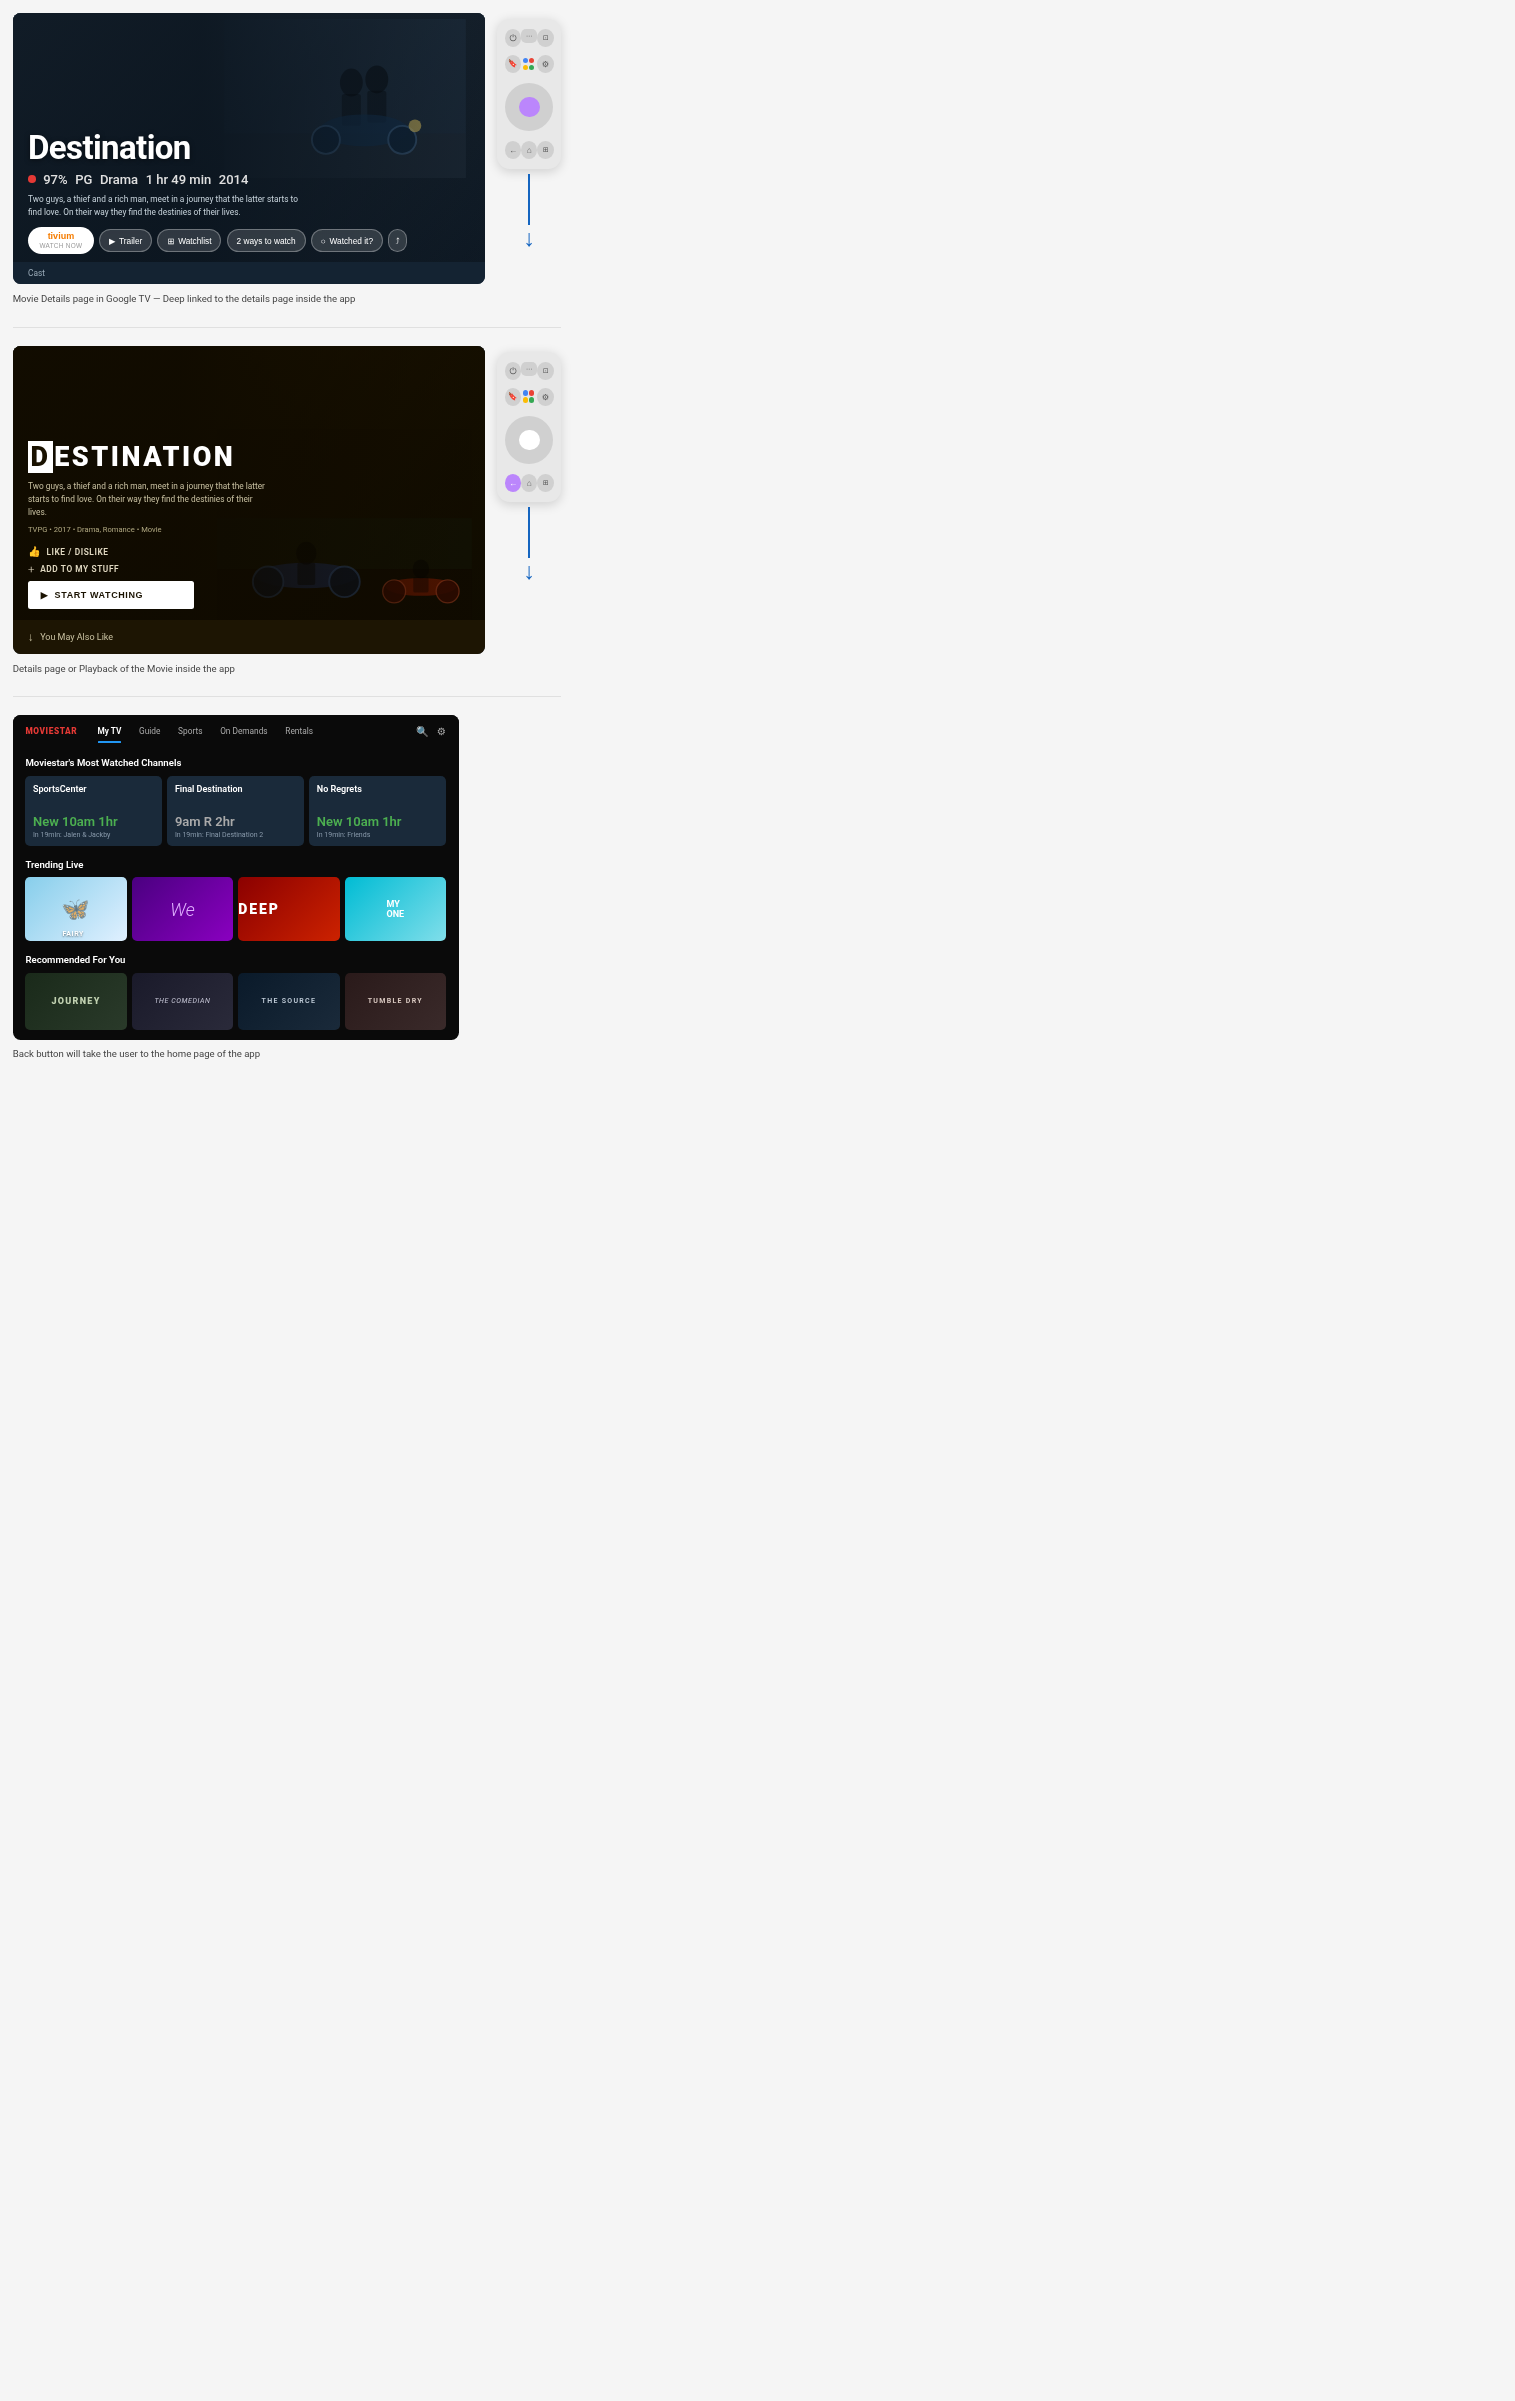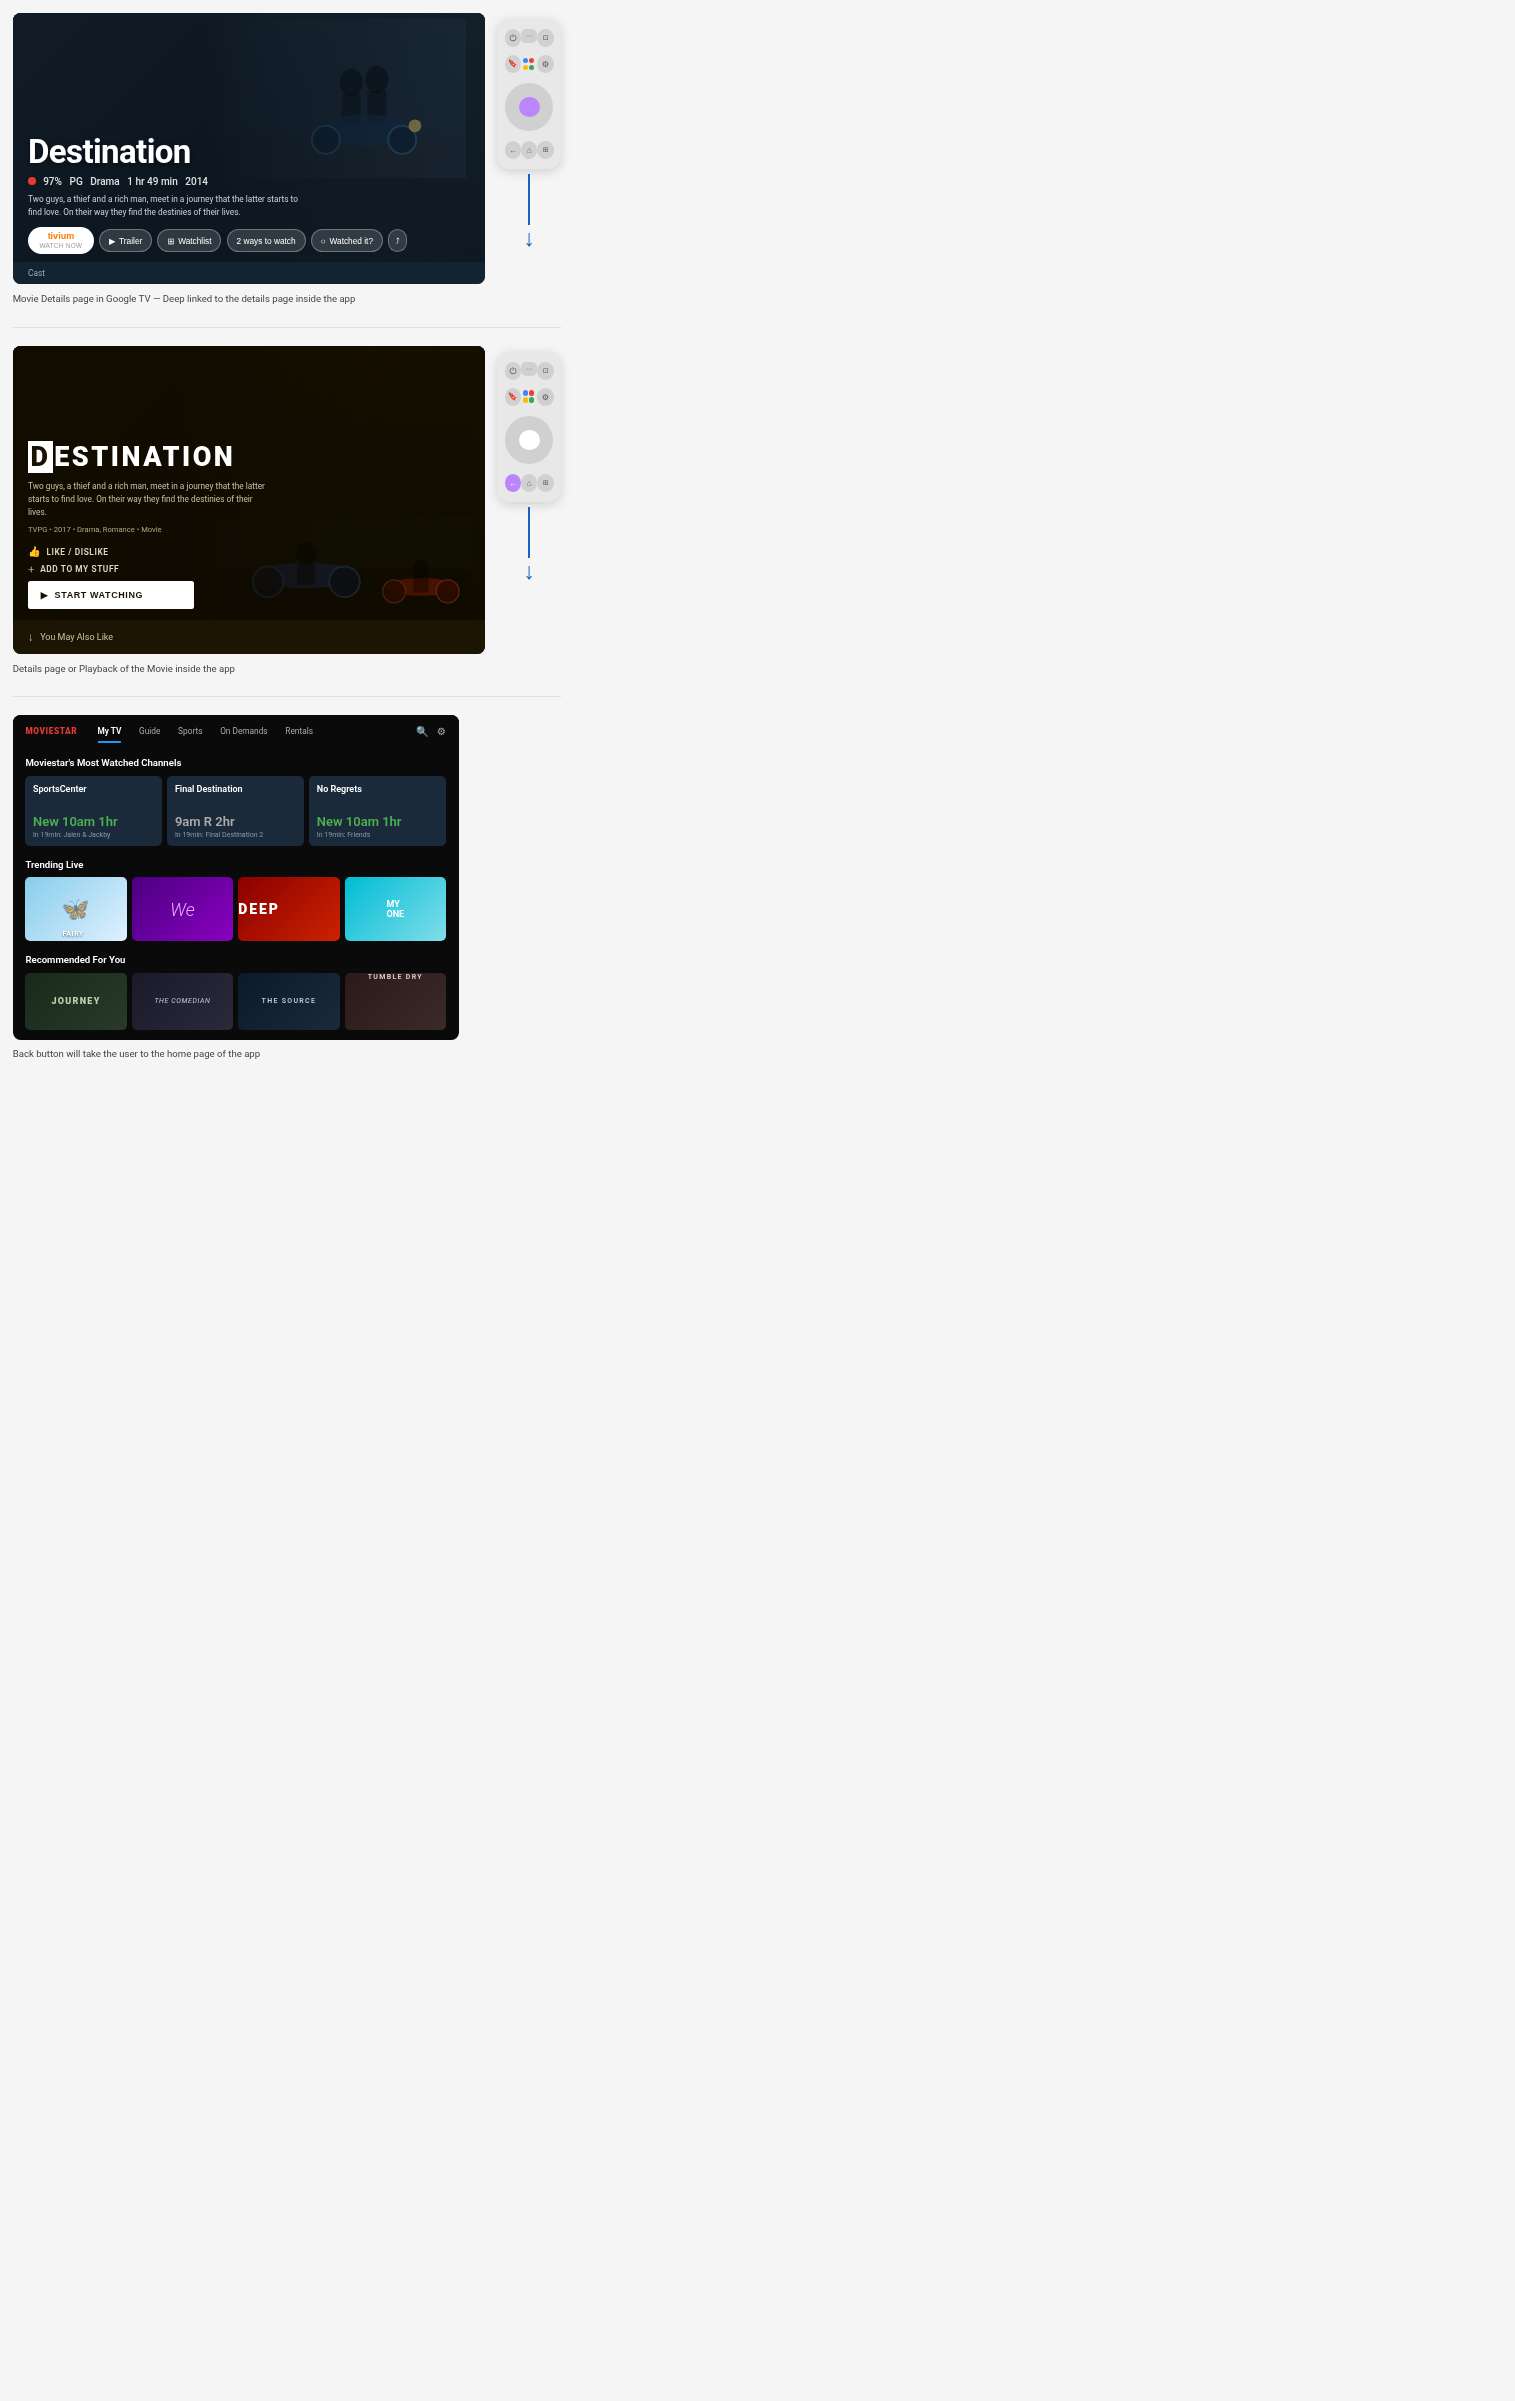--- a/index.html
+++ b/index.html
@@ -73,21 +73,21 @@
     .rating-dot {
       width: 7.6px;
       height: 7.6px;
       border-radius: 50%;
       background: #e53935;
       display: inline-block;
     }
 
     .meta-text {
       color: #e0e0e0;
-      font-size: 10px;
+      font-size: 13px;
       font-weight: 500;
     }
 
     .movie-desc {
       color: #c8d4dc;
       font-size: 8.3px;
       line-height: 1.5;
       max-width: 280px;
       margin-bottom: 9px;
     }
@@ -838,21 +838,21 @@
             <div style="position:absolute;inset:0;display:flex;align-items:center;justify-content:center;">
               <span style="font-size:7px;color:#c8c8d8;font-style:italic;letter-spacing:0.6px;text-align:center;">THE COMEDIAN</span>
             </div>
           </div>
           <div class="rec-card rec-bg-3">
             <div style="position:absolute;inset:0;display:flex;align-items:center;justify-content:center;">
               <span style="font-size:7px;color:#c0ccd8;letter-spacing:1.3px;font-weight:600;">THE SOURCE</span>
             </div>
           </div>
           <div class="rec-card rec-bg-4">
-            <div style="position:absolute;inset:0;display:flex;align-items:flex-start;justify-content:center;">
+            <div style="position:absolute;inset:0;display:flex;align-items:center;justify-content:center;">
               <span style="font-size:7px;color:#d8c8c0;letter-spacing:1.3px;font-weight:700;text-align:center;">TUMBLE DRY</span>
             </div>
           </div>
         </div>
       </div>
     </div>
 
     <div style="width:64px;"></div>
   </div>
 

